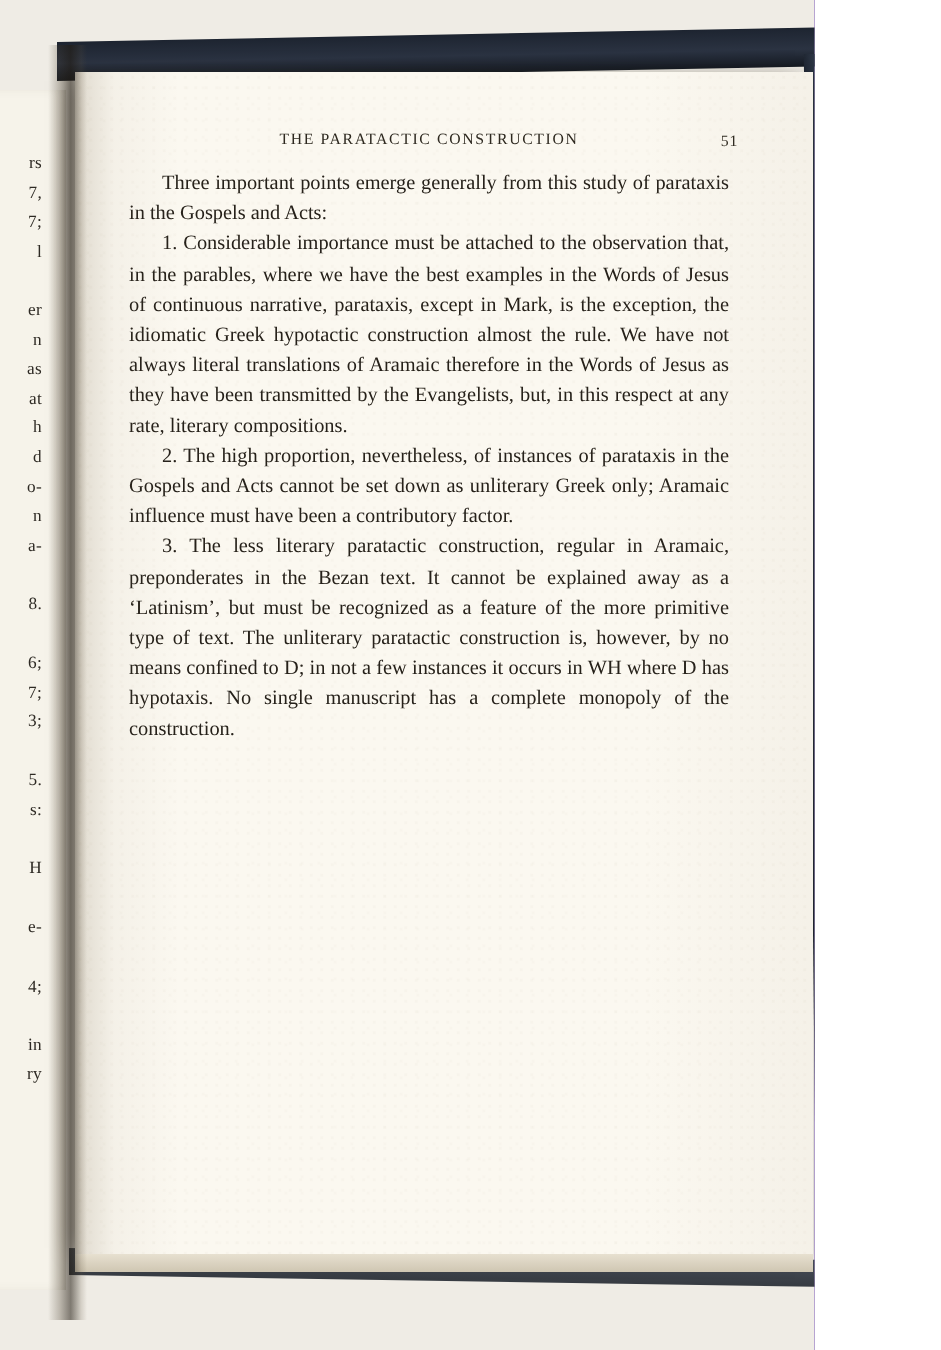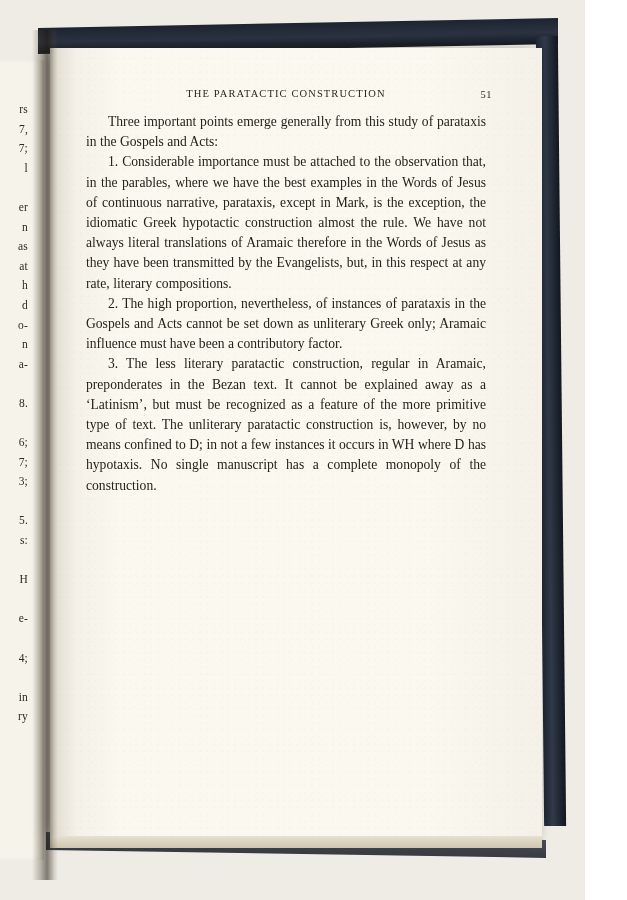--- a/index.html
+++ b/index.html
@@ -9,21 +9,21 @@
   }
   body {
     width: 627px;
     height: 900px;
     overflow: hidden;
     font-family: "Liberation Serif", serif;
   }
 
   .scan {
     position: relative;
-    width: 585px;
+    width: 543px;
     height: 900px;
     background: #4c1d95;
     overflow: hidden;
   }
 
   
   .scan-bg {
     position: absolute;
     inset: 0;
     background: #efece5;

